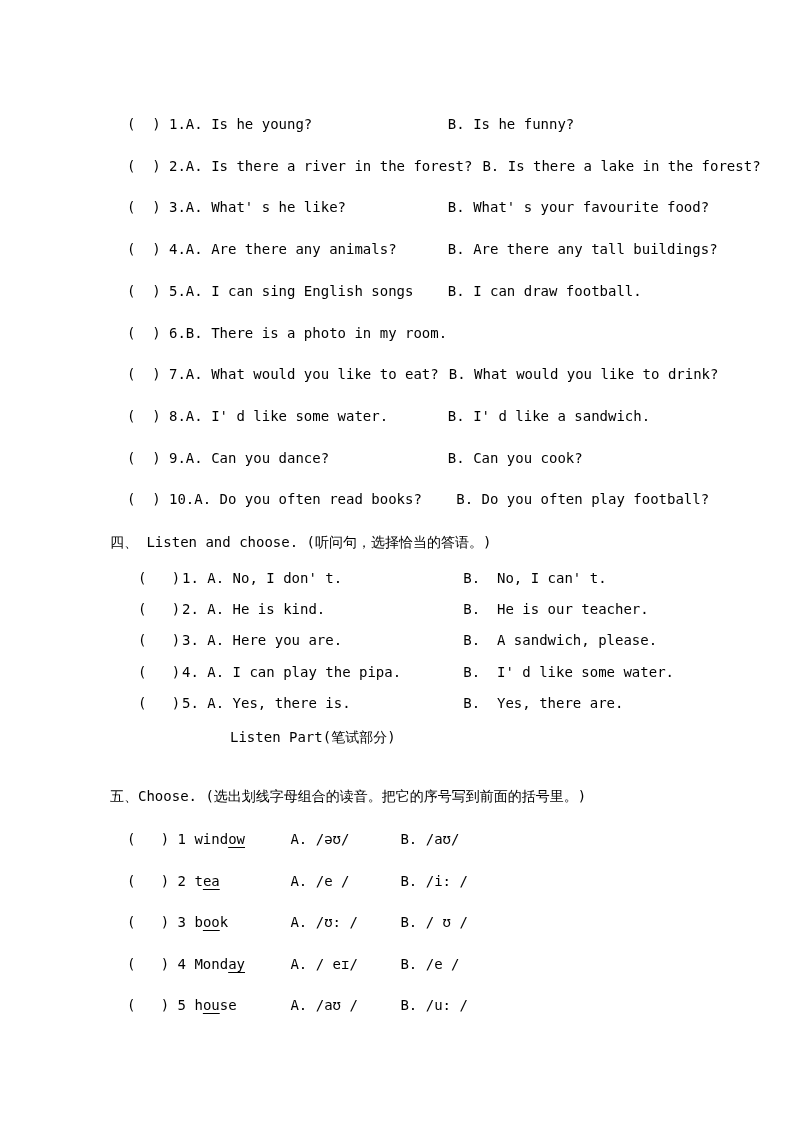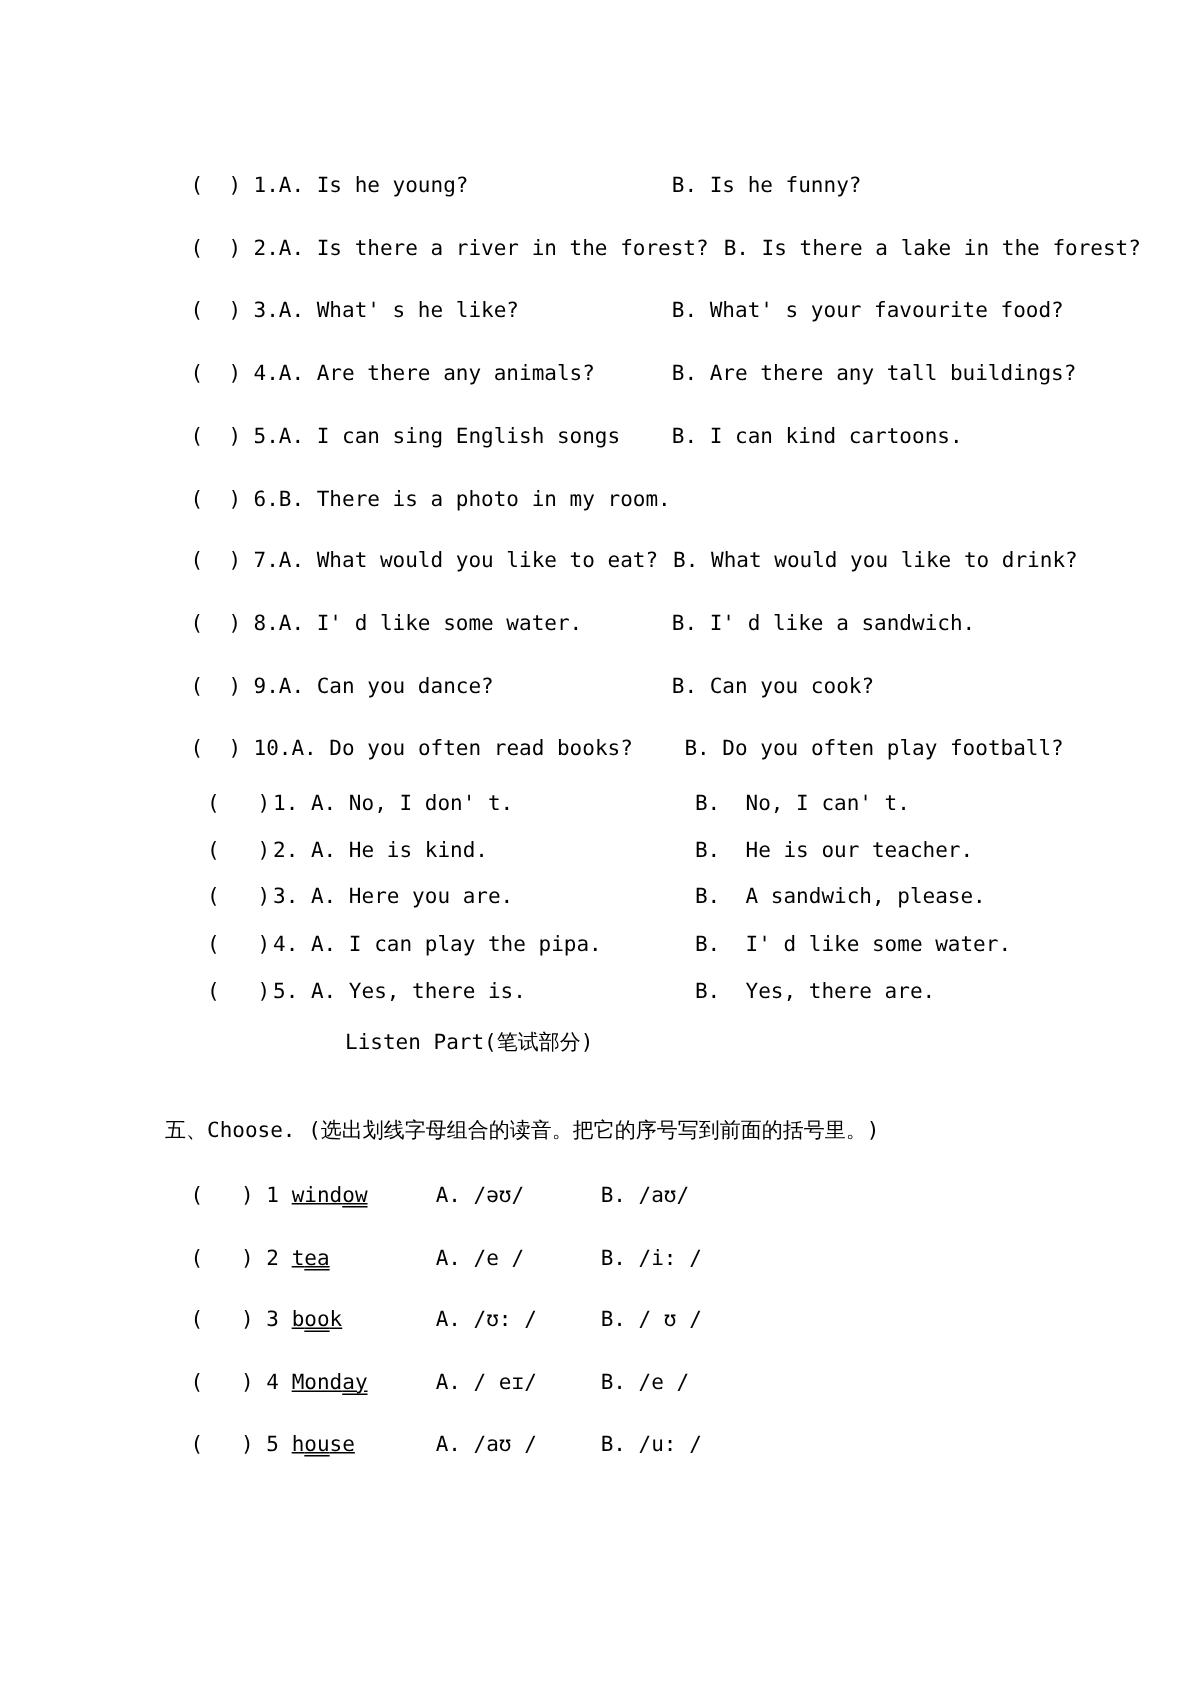--- a/index.html
+++ b/index.html
@@ -37,21 +37,21 @@
   .s4 .cell-bracket { display: inline-block; width: 44px; }
   .s4 .cell-num { display: inline-block; }
   .s4 .cell-a { display: inline-block; min-width: 248px; padding-right: 8px; }
   
   .writing-part { line-height: 36px; margin-left: 120px; white-space: pre; }
   
   .s5-title { margin-top: 30px; line-height: 22px; white-space: pre; }
   .s5-rows { margin-top: 12px; }
   .s5 { line-height: 41.6px; margin-left: 17px; }
   .s5 .cell-lead { display: inline-block; }
-  .s5 .cell-word { display: inline-block; min-width: 96px; text-decoration: underline; }
+  .s5 .cell-word { display: inline-block; min-width: 96px; }
   .s5 .cell-a { display: inline-block; min-width: 110px; }
   .u {
     text-decoration: underline;
     text-underline-offset: 3px;
   }
 </style>
 </head>
 <body>
 
 <div class="page">
@@ -78,21 +78,21 @@
     <div class="row s3">
       <span class="cell-bracket">(  )</span>
         <span class="cell-num">4.</span>
         <span class="cell-a">A. Are there any animals?</span>
         <span class="cell-b">B. Are there any tall buildings?</span>
     </div>
     <div class="row s3">
       <span class="cell-bracket">(  )</span>
         <span class="cell-num">5.</span>
         <span class="cell-a">A. I can sing English songs</span>
-        <span class="cell-b">B. I can kind cartoons.</span>
+        <span class="cell-b">B. I can draw football.</span>
     </div>
     <div class="row s3">
       <span class="cell-bracket">(  )</span>
         <span class="cell-num">6.</span>
         <span class="cell-b">B. There is a photo in my room.</span>
     </div>
     <div class="row s3">
       <span class="cell-bracket">(  )</span>
         <span class="cell-num">7.</span>
         <span class="cell-a">A. What would you like to eat?</span>
@@ -111,20 +111,21 @@
         <span class="cell-b">B. Can you cook?</span>
     </div>
     <div class="row s3">
       <span class="cell-bracket">(  )</span>
         <span class="cell-num">10.</span>
         <span class="cell-a">A. Do you often read books?</span>
         <span class="cell-b">B. Do you often play football?</span>
     </div>
   </div>
 
+  <div class="s4-title">四、 Listen and choose. (听问句，选择恰当的答语。)</div>
   <div>
     <div class="row s4">
       <span class="cell-bracket">(   )</span>
         <span class="cell-num">1. </span>
         <span class="cell-a">A. No, I don' t.</span>
         <span class="cell-b">B.  No, I can' t.</span>
     </div>
     <div class="row s4">
       <span class="cell-bracket">(   )</span>
         <span class="cell-num">2. </span>

